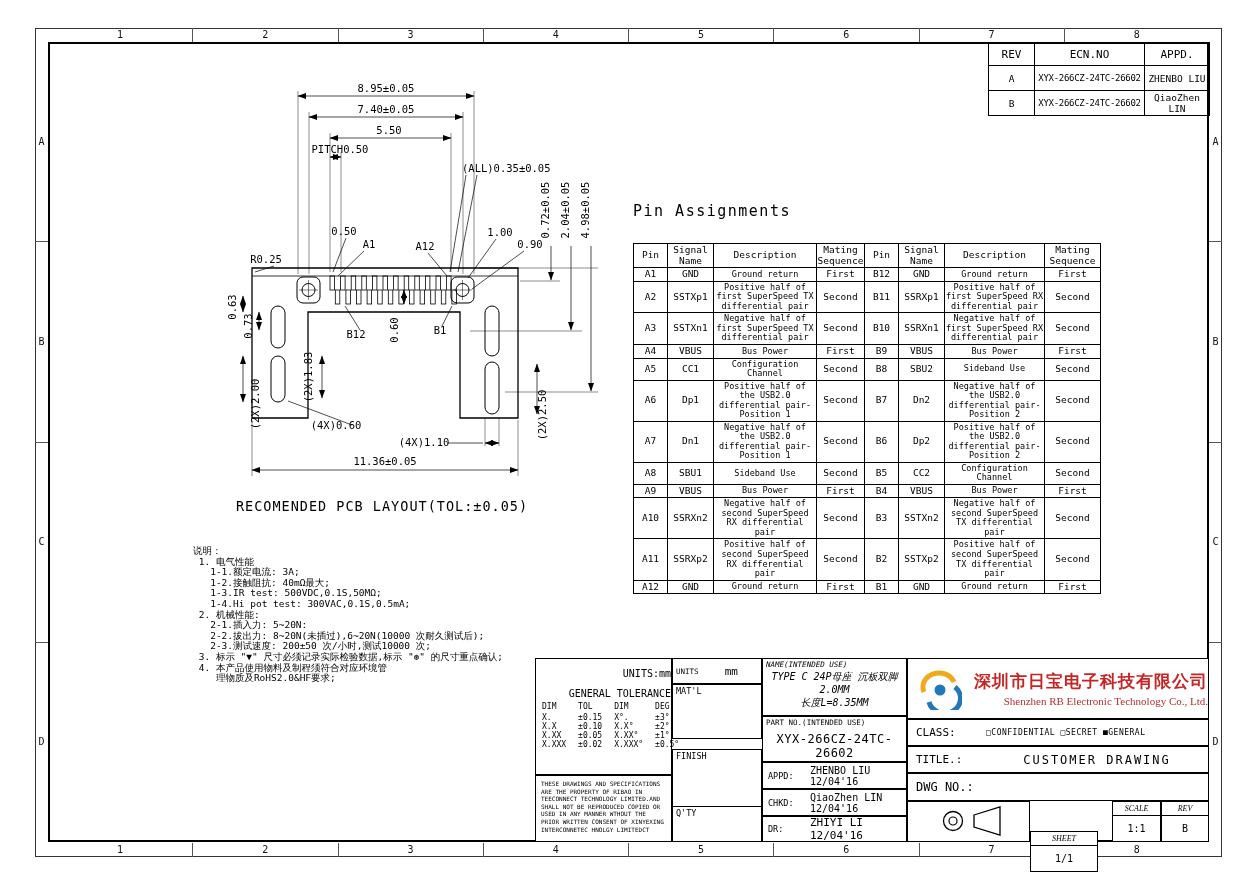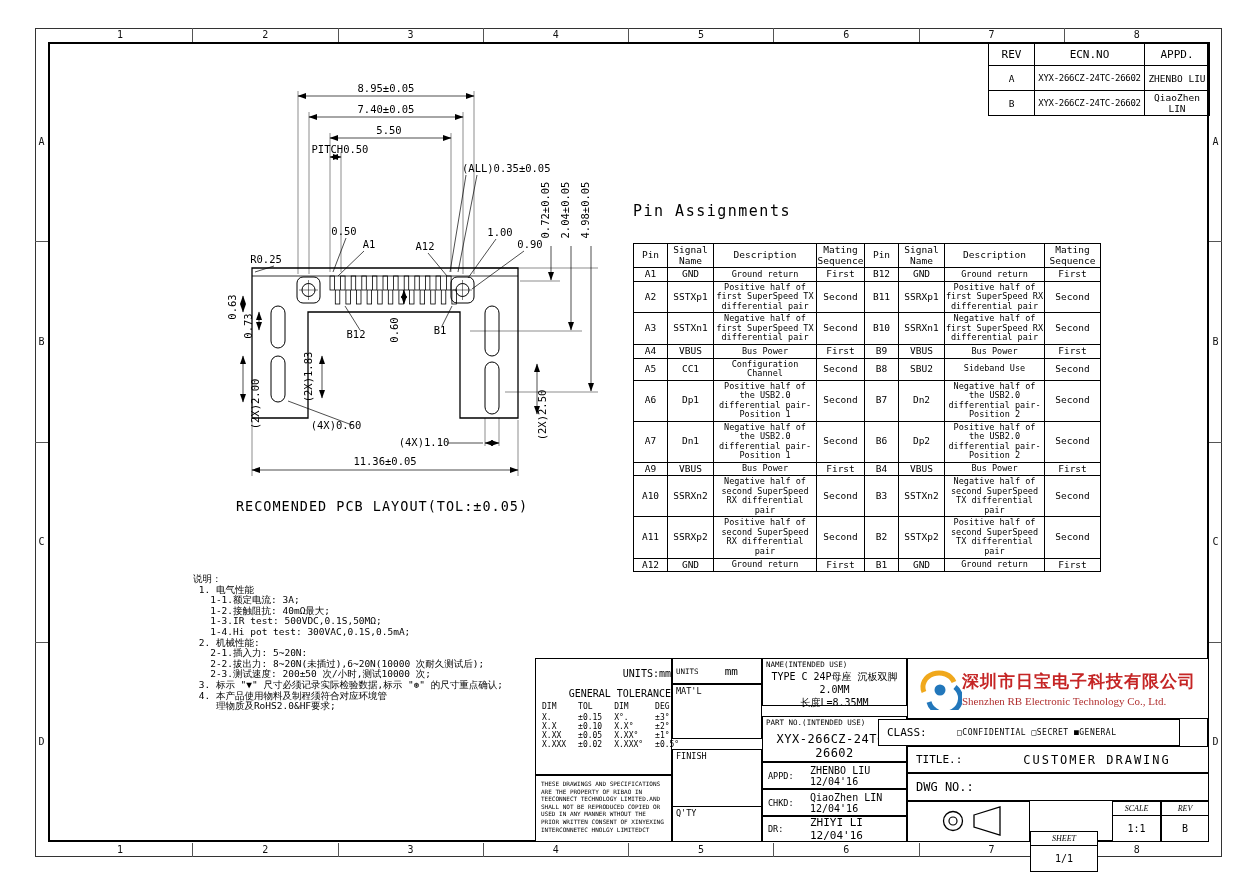--- a/index.html
+++ b/index.html
@@ -24,39 +24,39 @@
   .rev-table th{font-weight:normal;font-size:11px;height:22px;}
   .rev-table td{height:24px;font-size:9.5px;}
   .rev-table td.ecn{font-size:9px;letter-spacing:-0.3px;}
   
   .pin-title{left:633px;top:202px;font-size:15px;letter-spacing:1.5px;}
   .pin-table{left:633px;top:243px;border-collapse:collapse;table-layout:fixed;width:467px;}
   .pin-table th,.pin-table td{border:1px solid #000;text-align:center;vertical-align:middle;
       padding:1px 0;font-size:9.5px;line-height:1.12;font-weight:normal;overflow:hidden;}
   .pin-table td:nth-child(3),.pin-table td:nth-child(7){font-size:8.5px;}
   
-  .notes{left:193px;top:546px;width:460px;font-size:9.5px;line-height:10.6px;margin-top:28px;}
+  .notes{left:193px;top:546px;width:460px;font-size:9.5px;line-height:10.6px;}
   .note-line{white-space:pre;}
   
   .tb-box{position:absolute;border:1px solid #000;box-sizing:border-box;background:#fff;}
   .tb-small-label{font-size:7.5px;padding:1px 3px;text-align:left;}
   .tol-head{font-size:10px;text-align:right;margin-top:9px;}
   .tol-table{border-collapse:collapse;margin:3px auto 0 auto;font-size:8px;}
   .tol-table th{font-weight:normal;padding:0 6px 2px 6px;text-align:left;}
   .tol-table td{padding:0 6px;text-align:left;}
   .legal{font-size:6px;line-height:7.6px;padding:4px 5px;text-align:left;}
   .units-row{display:flex;align-items:center;height:100%;}
   .units-val{flex:1;text-align:center;font-size:11px;}
   .mid-row{display:flex;align-items:center;height:100%;}
   .mid-label{font-size:8.5px;padding-left:5px;width:42px;}
   .mid-val{flex:1;font-size:10px;}
   .name-line{text-align:center;font-size:10px;line-height:13px;}
   .part-val{text-align:center;font-size:12px;letter-spacing:0.5px;margin-top:4px;}
   .company{display:flex;align-items:center;}
-  .company-names{flex:1;text-align:left;}
+  .company-names{flex:1;text-align:right;}
   .company-cn{font-size:17px;font-weight:bold;color:#c52525;letter-spacing:1px;}
   .company-en{font-size:11px;color:#b03030;font-family:"Liberation Serif",serif;margin-top:2px;}
   .class-row{display:flex;align-items:center;height:100%;}
   .class-label{font-size:11px;padding-left:8px;width:70px;}
   .class-opts{flex:1;font-size:8px;letter-spacing:0.5px;}
   .title-row{display:flex;align-items:center;height:100%;}
   .title-label{font-size:11px;padding-left:8px;width:70px;}
   .title-val{flex:1;text-align:center;font-size:12px;letter-spacing:2px;}
   .dwg-label{font-size:12px;padding:6px 0 0 8px;}
   .col-h{font-family:"Liberation Serif",serif;font-style:italic;font-size:8px;text-align:center;
@@ -326,20 +326,30 @@
           <td>A7</td>
           <td>Dn1</td>
           <td>Negative half of the USB2.0 differential pair-Position 1</td>
           <td>Second</td>
           <td>B6</td>
           <td>Dp2</td>
           <td>Positive half of the USB2.0 differential pair-Position 2</td>
           <td>Second</td>
         </tr>
         <tr>
+          <td>A8</td>
+          <td>SBU1</td>
+          <td>Sideband Use</td>
+          <td>Second</td>
+          <td>B5</td>
+          <td>CC2</td>
+          <td>Configuration Channel</td>
+          <td>Second</td>
+        </tr>
+        <tr>
           <td>A9</td>
           <td>VBUS</td>
           <td>Bus Power</td>
           <td>First</td>
           <td>B4</td>
           <td>VBUS</td>
           <td>Bus Power</td>
           <td>First</td>
         </tr>
         <tr>
@@ -446,21 +456,21 @@
     <div class="tb-box" style="left:672px;top:684px;width:90px;height:55px;">
       <div class="tb-small-label" style="font-size:8.5px">MAT'L</div>
     </div>
     <div class="tb-box" style="left:672px;top:749px;width:90px;height:74px;">
       <div class="tb-small-label" style="font-size:8.5px">FINISH</div>
     </div>
     <div class="tb-box" style="left:672px;top:806px;width:90px;height:36px;">
       <div class="tb-small-label" style="font-size:8.5px">Q'TY</div>
     </div>
 
-    <div class="tb-box" style="left:762px;top:658px;width:145px;height:48px;">
+    <div class="tb-box" style="left:762px;top:658px;width:145px;height:58px;font-style:italic;">
       <div class="tb-small-label">NAME(INTENDED USE)</div>
       <div class="name-line">TYPE C 24P母座 沉板双脚2.0MM</div>
       <div class="name-line">长度L=8.35MM</div>
     </div>
     <div class="tb-box" style="left:762px;top:716px;width:145px;height:46px;">
       <div class="tb-small-label">PART NO.(INTENDED USE)</div>
       <div class="part-val">XYX-266CZ-24TC-26602</div>
     </div>
     <div class="tb-box" style="left:762px;top:762px;width:145px;height:27px;">
       <div class="mid-row">
@@ -485,21 +495,21 @@
       <svg width="46" height="42" viewBox="0 0 46 42" style="margin-left:8px">
         <path d="M8,24 A16,14 0 0 1 38,14" stroke="#f0a81c" stroke-width="5" fill="none"></path>
         <path d="M39,19 A16,15 0 1 1 13,34" stroke="#2277bb" stroke-width="5" fill="none"></path>
         <circle cx="24" cy="22" r="5.5" fill="#2277bb"></circle>
       </svg>
       <div class="company-names">
         <div class="company-cn">深圳市日宝电子科技有限公司</div>
         <div class="company-en">Shenzhen RB Electronic Technology Co., Ltd.</div>
       </div>
     </div>
-    <div class="tb-box" style="left:878px;top:719px;width:302px;height:27px;">
+    <div class="tb-box" style="left:907px;top:719px;width:302px;height:27px;">
       <div class="class-row">
         <span class="class-label">CLASS:</span>
         <span class="class-opts">□CONFIDENTIAL      □SECRET      ■GENERAL</span>
       </div>
     </div>
     <div class="tb-box" style="left:907px;top:746px;width:302px;height:27px;">
       <div class="title-row">
         <span class="title-label">TITLE.:</span>
         <span class="title-val">CUSTOMER   DRAWING</span>
       </div>

